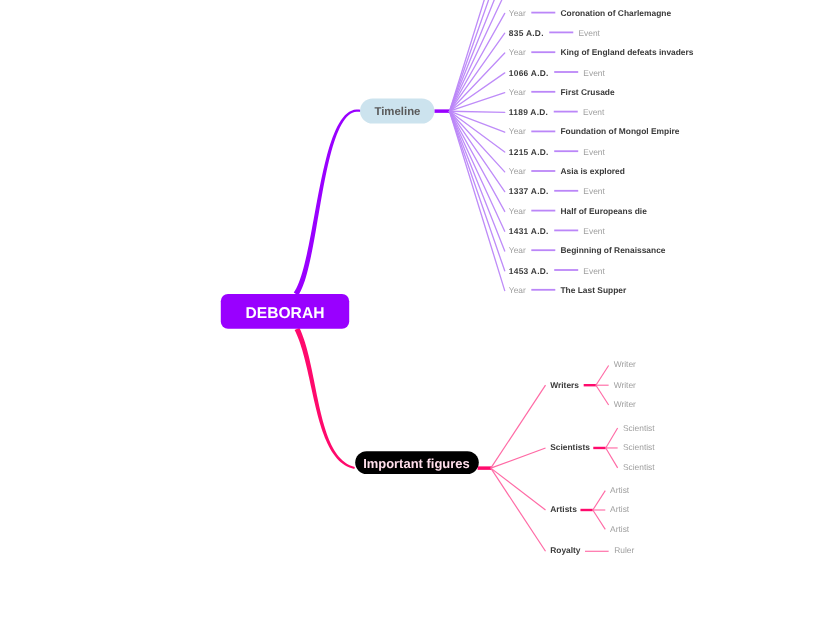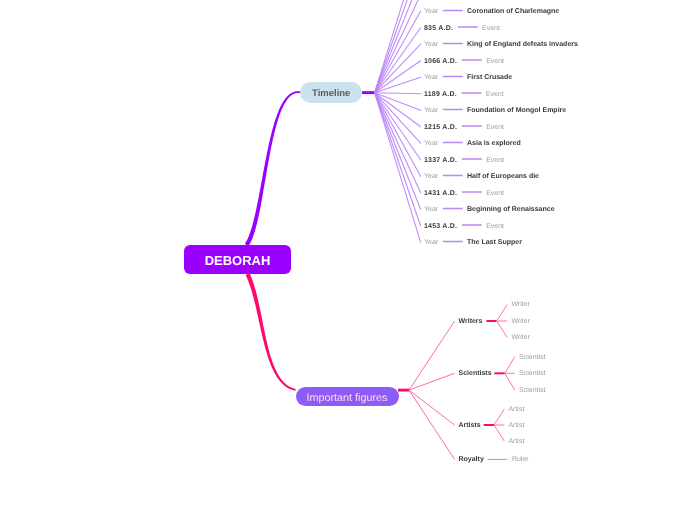--- a/index.html
+++ b/index.html
@@ -26,22 +26,22 @@
     white-space:nowrap;
   }
   #node-timeline{
     left:300.3px;top:82.2px;width:61.8px;height:20.5px;
     background:#cce3ee;color:#5a5a5a;font-size:9.5px;font-weight:bold;
   }
   #root-node span{position:relative;top:0.6px;}
   #node-timeline span{position:relative;top:1.1px;}
   #node-figures span{position:relative;top:0.9px;}
   #node-figures{
-    left:295.5px;top:387px;width:103px;height:19.3px;
-    background:#8b5cf6;color:#ffdeeb;font-size:10.8px;font-weight:normal;
+    left:295.5px;top:376px;width:103px;height:19.3px;
+    background:#000000;color:#ffdeeb;font-size:10.8px;font-weight:bold;
   }
 
   
   .tl-row{position:absolute;left:424px;height:10px;line-height:10px;
           white-space:nowrap;font-size:7px;}
   .tl-row > span{vertical-align:middle;}
   .tl-lab,.tl-val{display:inline-block;position:relative;top:1.3px;}
   .tl-dash{display:inline-block;width:20px;height:0;
            vertical-align:middle;margin:0 4.3px 0 4.6px;}
   .tl-row.odd .tl-lab{color:#9e9e9e;font-weight:normal;}

